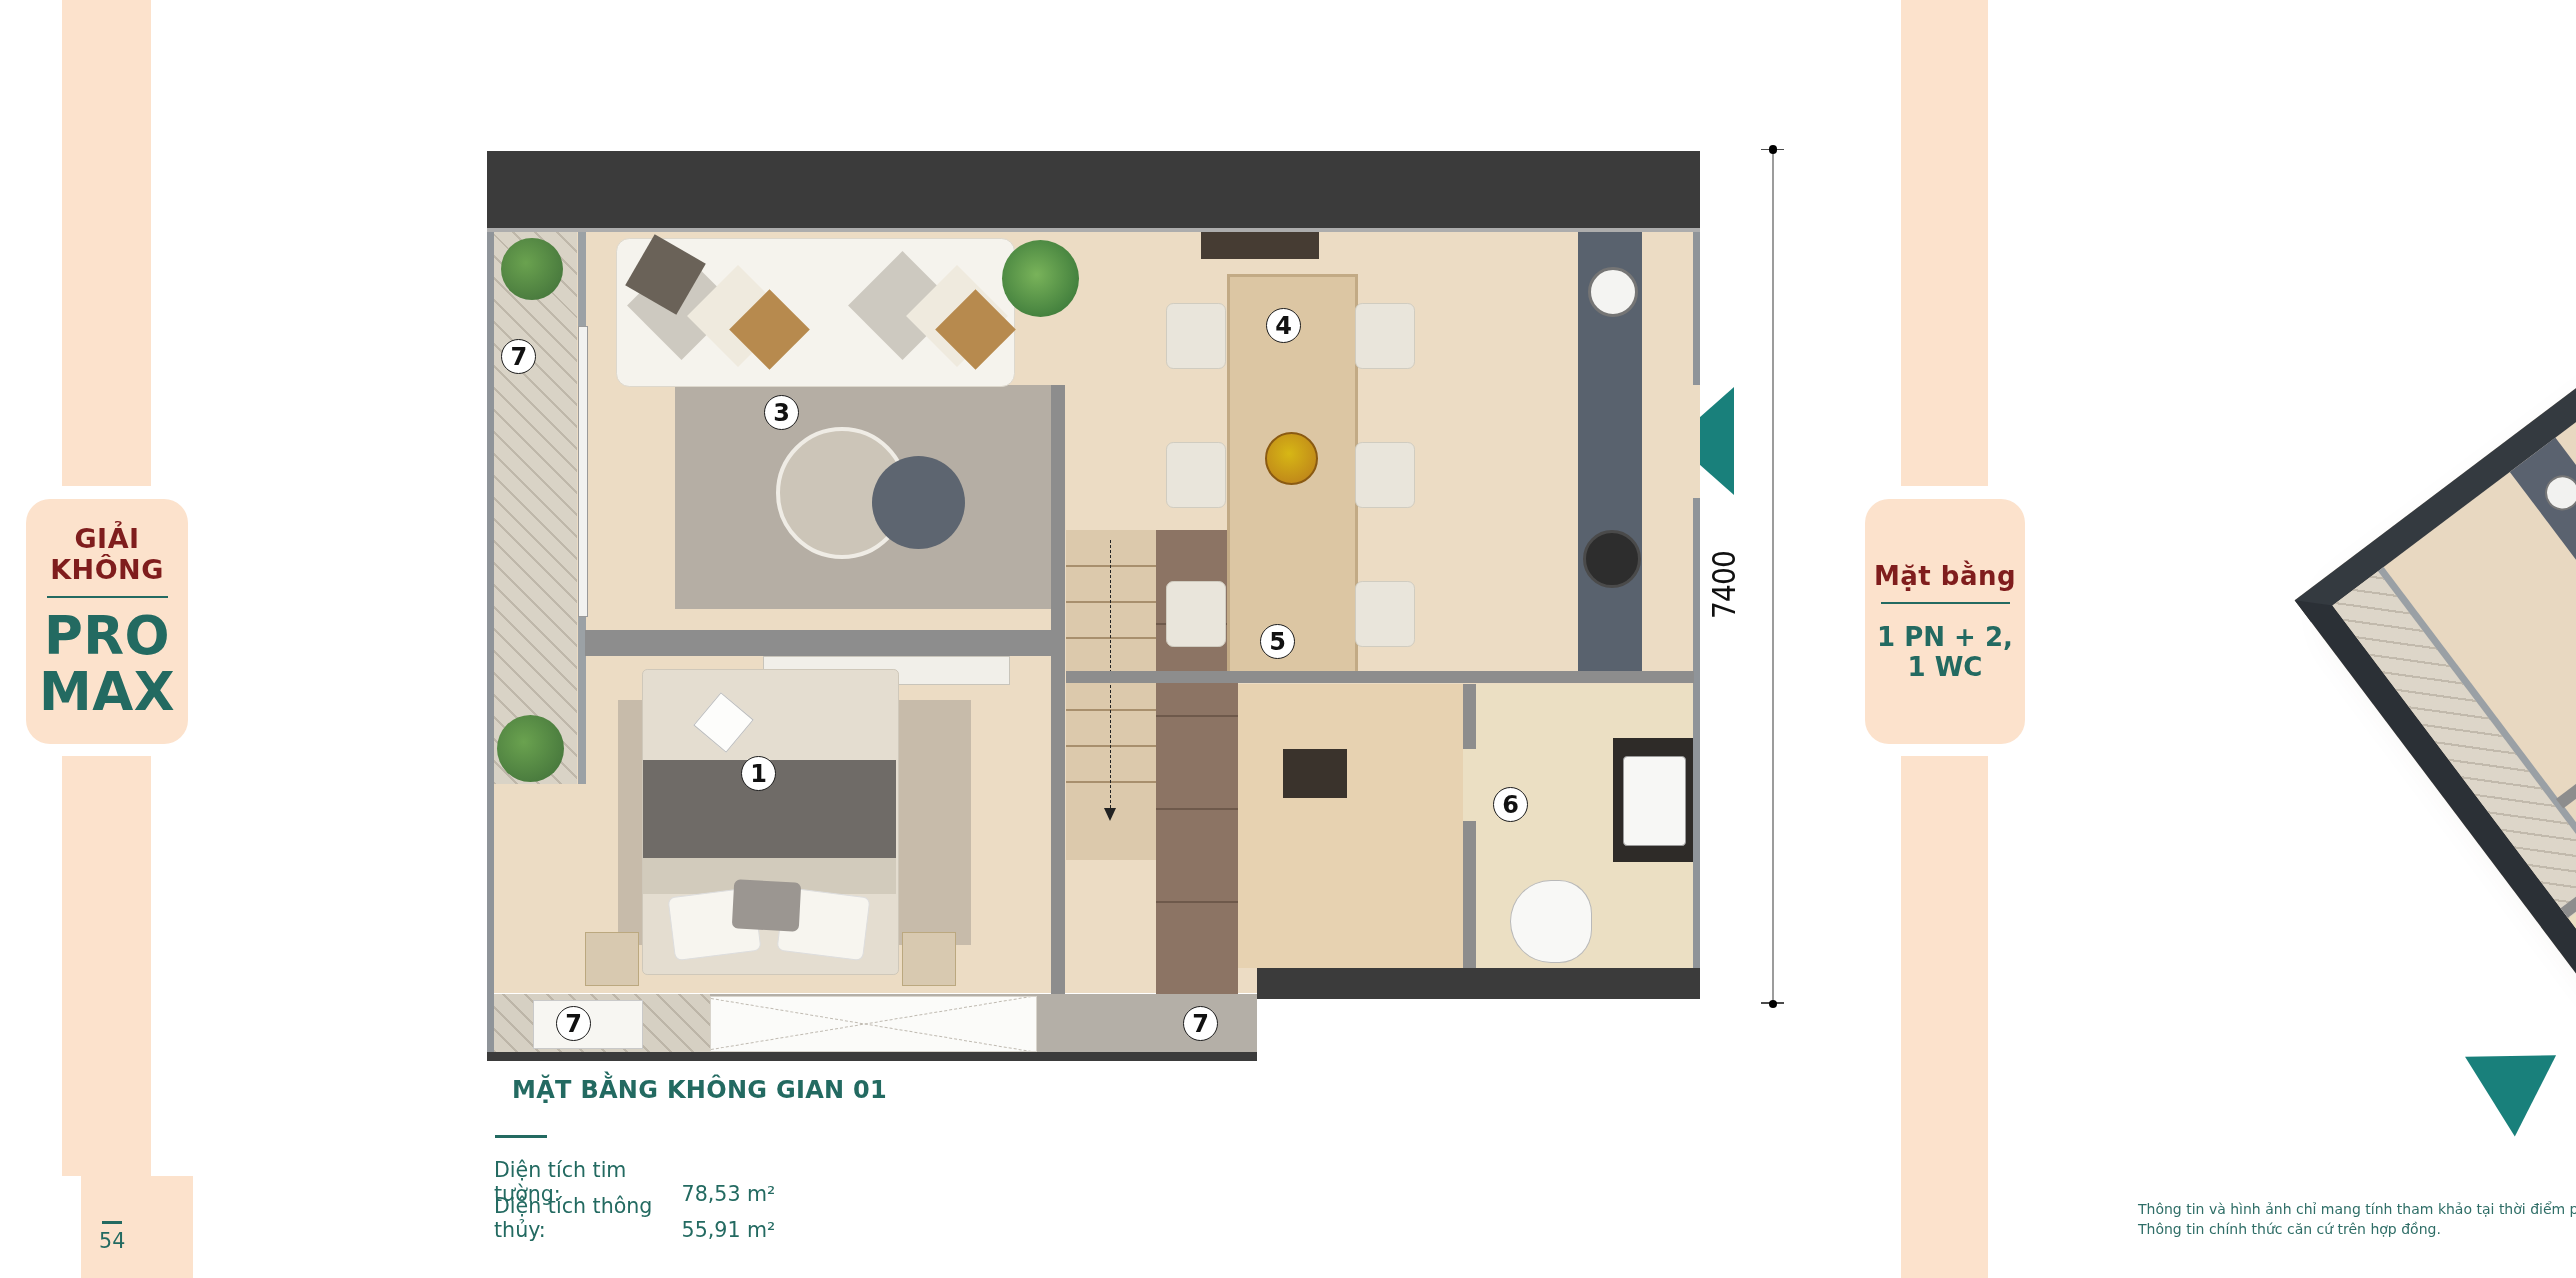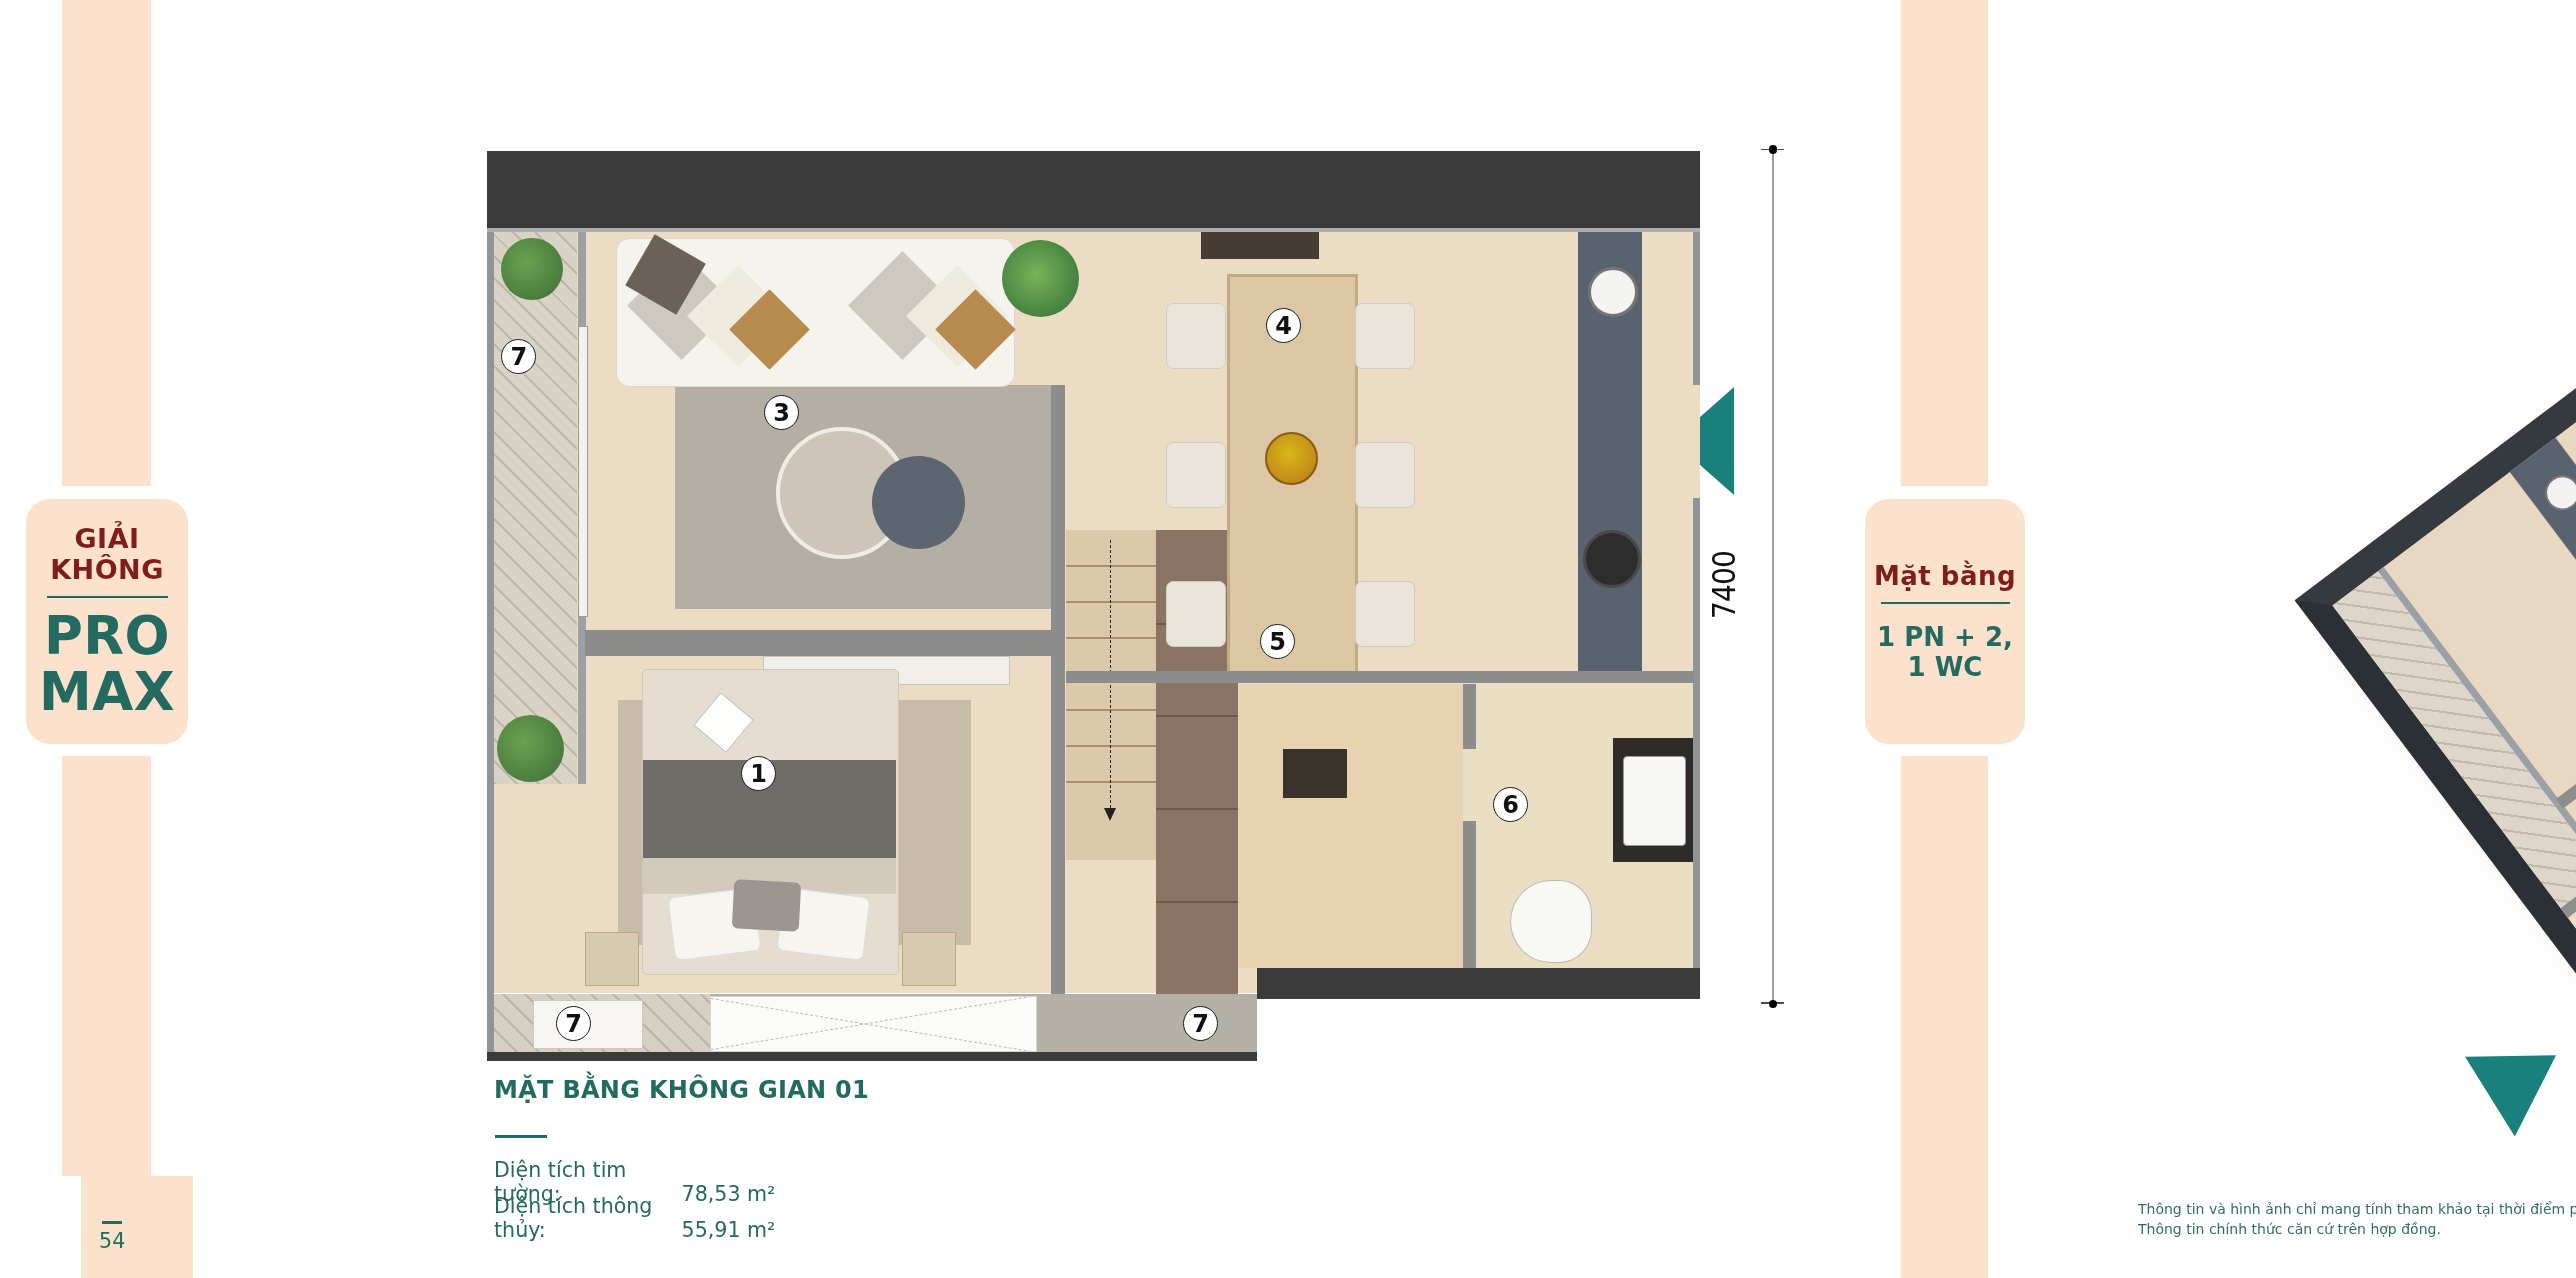--- a/index.html
+++ b/index.html
@@ -1,21 +1,21 @@
 <!DOCTYPE html>
 <html style="font-size:8.2px"><head>
 <meta charset="utf-8">
 <style>
   html,body{margin:0;padding:0;background:#ffffff;}
   body{width:3652px;height:1279px;position:relative;overflow:hidden;
        font-family:"DejaVu Sans","Liberation Sans",sans-serif;}
   #stage{position:absolute;left:0;top:0;width:3652px;height:1279px;background:#fff;}
   .abs{position:absolute;}
   .peach{background:#fce2cc;}
-  .teal{color:#236a61;}
+  .teal{color:#236a61;margin-left:18px;}
   .badge{background:#fce2cc;border-radius:24px;display:flex;flex-direction:column;
          align-items:center;justify-content:center;text-align:center;}
   .badge .eyebrow{font-weight:bold;font-size:27px;color:#7f1d1d;letter-spacing:0.5px;}
   .badge .divider{height:2.6px;background:#236a61;margin:10.3px 0;}
   .badge .big{font-weight:bold;font-size:45px;color:#236a61;letter-spacing:0.5px;line-height:1.05;}
   .badge .sub{font-weight:bold;font-size:26px;color:#236a61;margin-top:7.2px;}
   
   #plan{left:487px;top:151px;width:1213px;height:910px;}
   #plan .room{position:absolute;}
   .hatch{background-image:repeating-linear-gradient(45deg,rgba(130,120,105,.30) 0 2.1px,transparent 2.1px 15.5px);}

